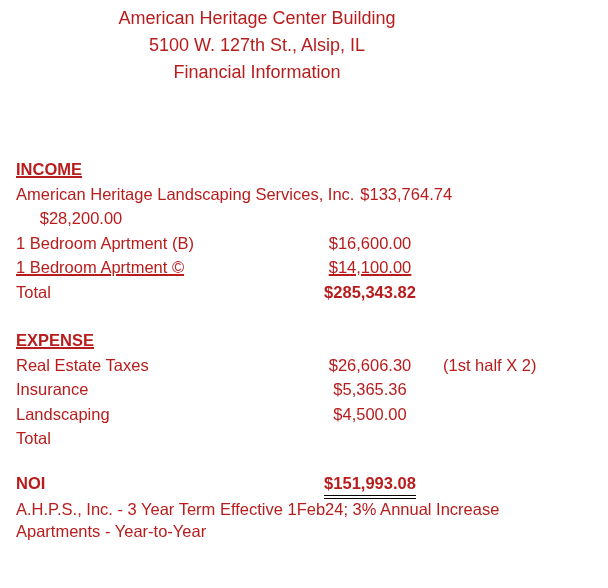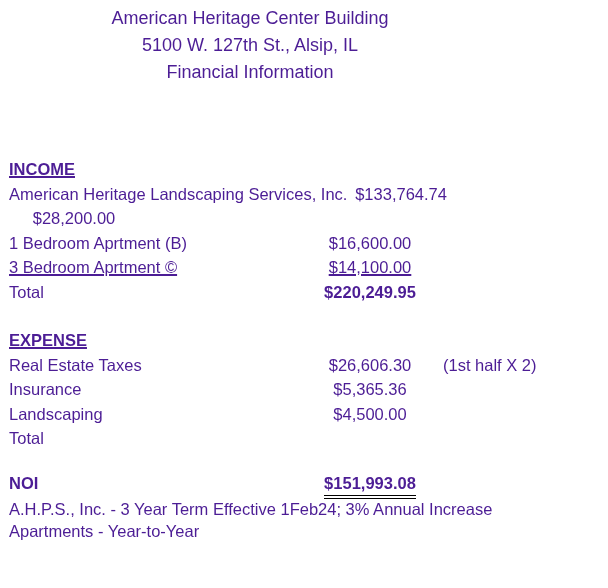--- a/index.html
+++ b/index.html
@@ -1,24 +1,24 @@
 <!DOCTYPE html>
 <html><head>
 <meta charset="utf-8">
 <style>
   html, body { margin: 0; padding: 0; }
   .page {
     position: relative;
     width: 556px;
     height: 588px;
     background: #ffffff;
-    color: #4c1d95;
+    color: #b91c1c;
     font-family: "Liberation Sans", sans-serif;
     font-size: 16.5px;
-    padding-left: 9px;
+    padding-left: 16px;
     box-sizing: border-box;
     overflow: hidden;
   }
   .title-block {
     margin-left: -9px;
     width: 500px;
     padding-top: 5px;
     font-size: 18px;
     line-height: 27px;
     text-align: center;
@@ -63,27 +63,27 @@
     <div class="row">
       <span class="amount">$28,200.00</span>
       <span class="note"></span>
     </div>
     <div class="row">
       <span class="label">1 Bedroom Aprtment (B)</span>
       <span class="amount">$16,600.00</span>
       <span class="note"></span>
     </div>
     <div class="row">
-      <span class="label u">3 Bedroom Aprtment ©</span>
+      <span class="label u">1 Bedroom Aprtment ©</span>
       <span class="amount u">$14,100.00</span>
       <span class="note"></span>
     </div>
     <div class="row">
       <span class="label">Total</span>
-      <span class="amount b">$220,249.95</span>
+      <span class="amount b">$285,343.82</span>
       <span class="note"></span>
     </div>
   </div>
 
   <div class="section-expense">
     <div class="heading">EXPENSE</div>
 
     <div class="row">
       <span class="label">Real Estate Taxes</span>
       <span class="amount">$26,606.30</span>

